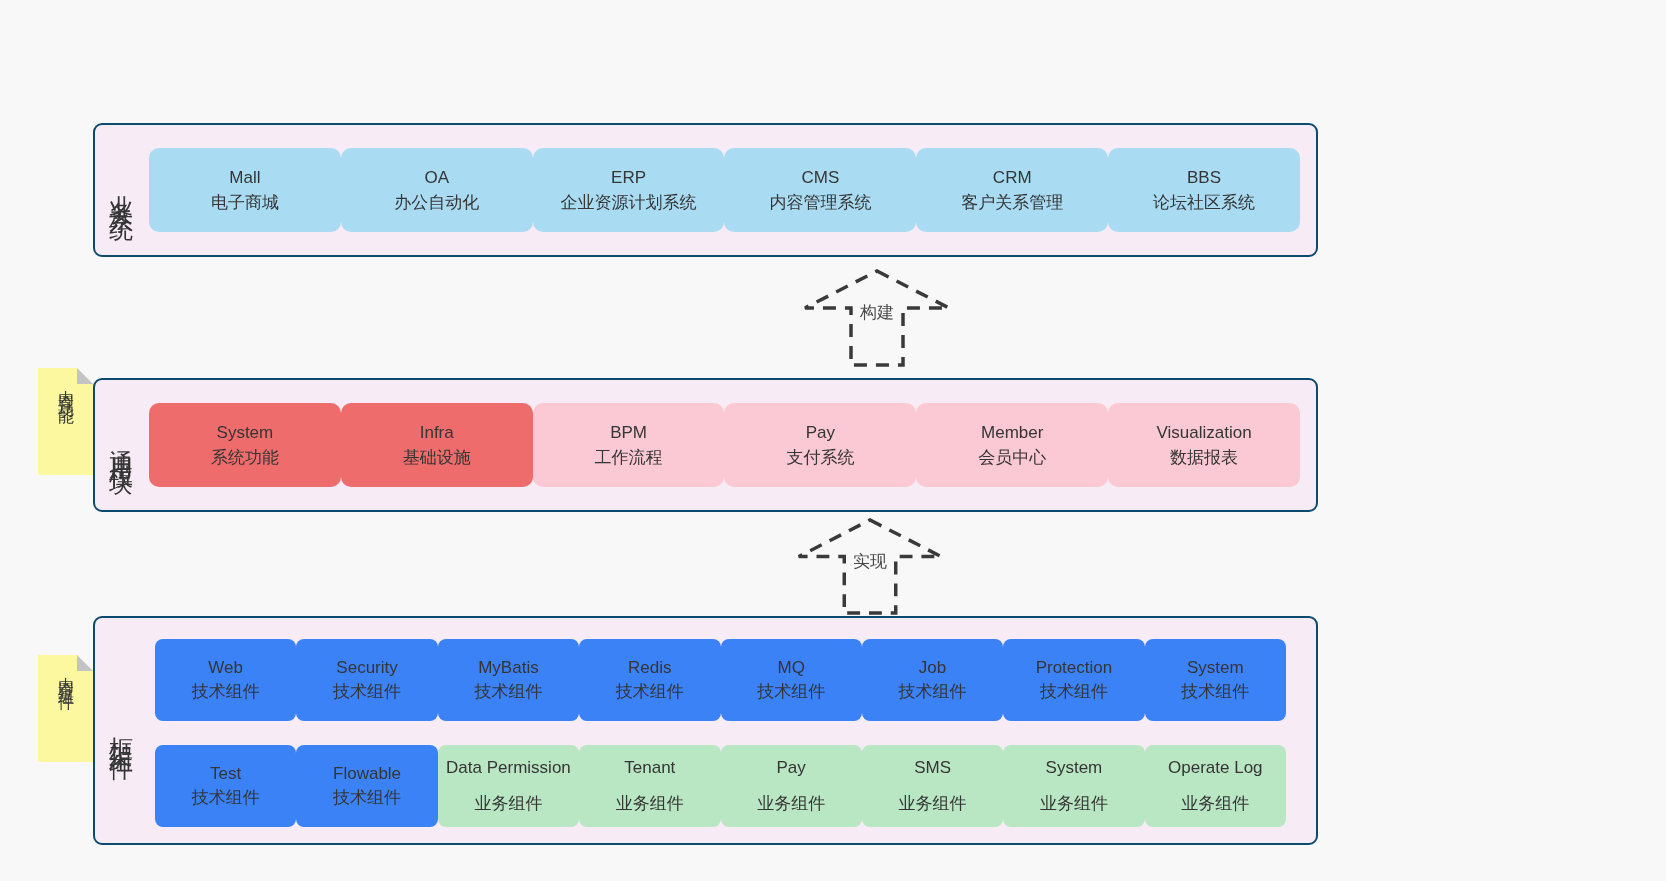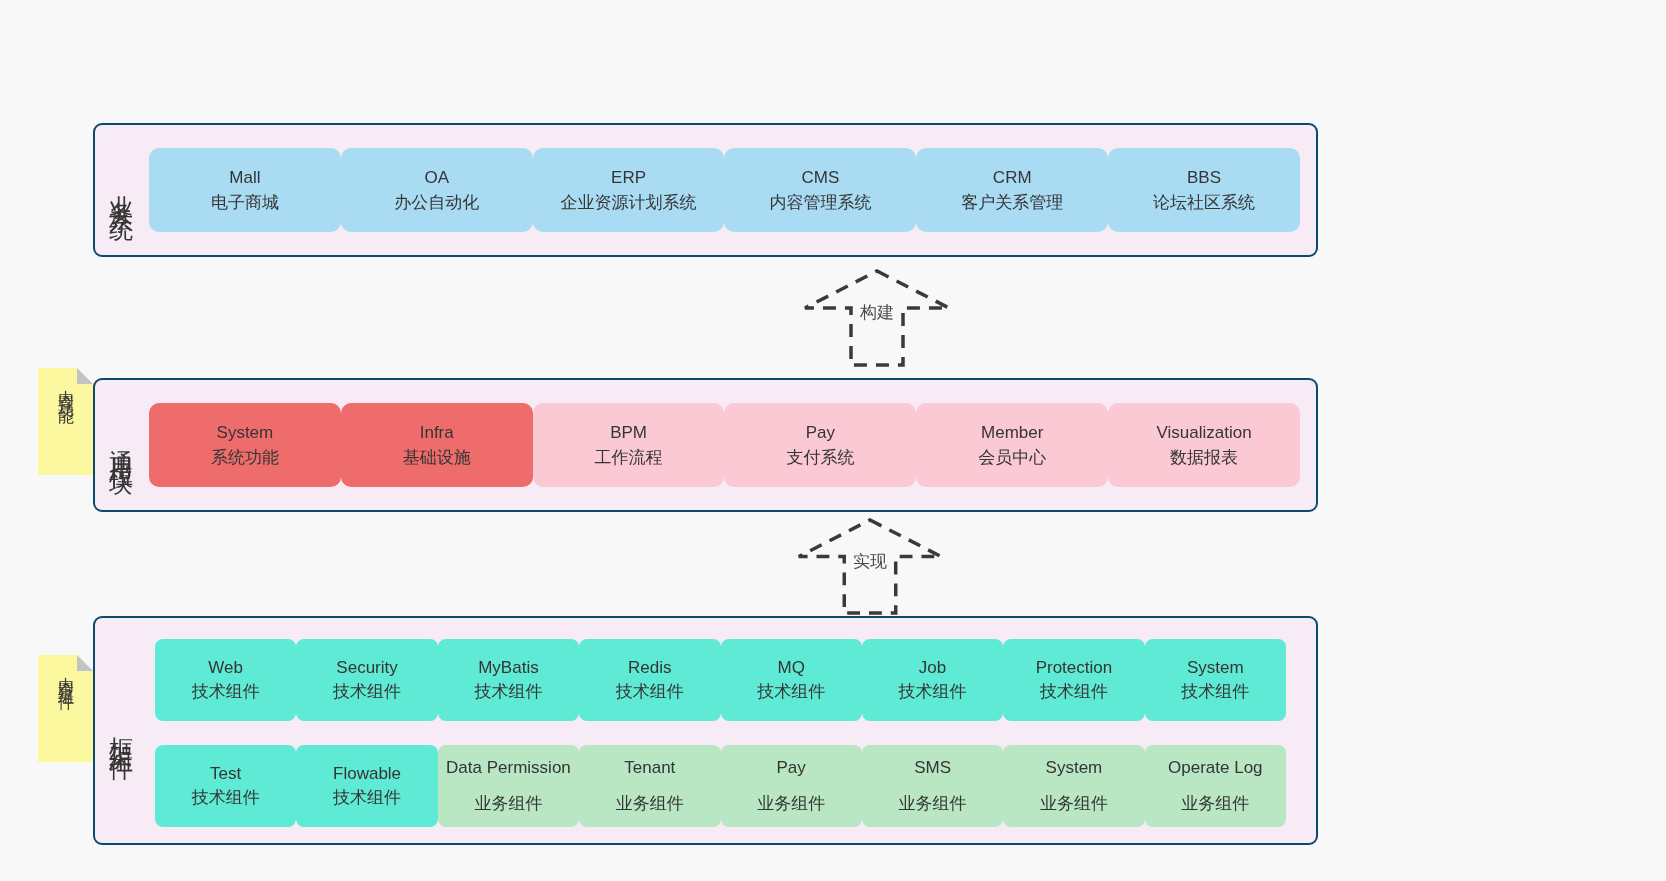--- a/index.html
+++ b/index.html
@@ -25,21 +25,21 @@
   .nodes3{position:absolute;left:60px;right:30px;top:21px;
           display:flex;flex-direction:column;gap:24px;}
   .row3{display:flex;justify-content:space-between;}
   .node3{width:150px;height:82px;border-radius:8px;display:flex;flex-direction:column;
          align-items:center;justify-content:center;text-align:center;
          font-size:17px;line-height:24px;padding:0 4px;box-sizing:border-box;}
 
   .blue{background:#a9dbf3;}
   .red{background:#ef6c6c;}
   .pink{background:#fac9d3;}
-  .dark{background:#5eead4;}
+  .dark{background:#3b82f6;}
   .light{background:#b9e6c3;gap:12px;}
 
   
   .arrow{position:absolute;width:150px;height:100px;text-decoration:underline;}
   .arrow1{left:802px;top:268px;}
   .arrow2{left:795px;top:517px;height:99px;}
   .arrow svg{position:absolute;left:0;top:0;width:100%;height:100%;}
   .arrow-label{position:absolute;left:50%;top:32px;transform:translateX(-50%);
                background:#f8f8f8;padding:1px 4px;font-size:17px;color:#4a4a4a;
                white-space:nowrap;}

